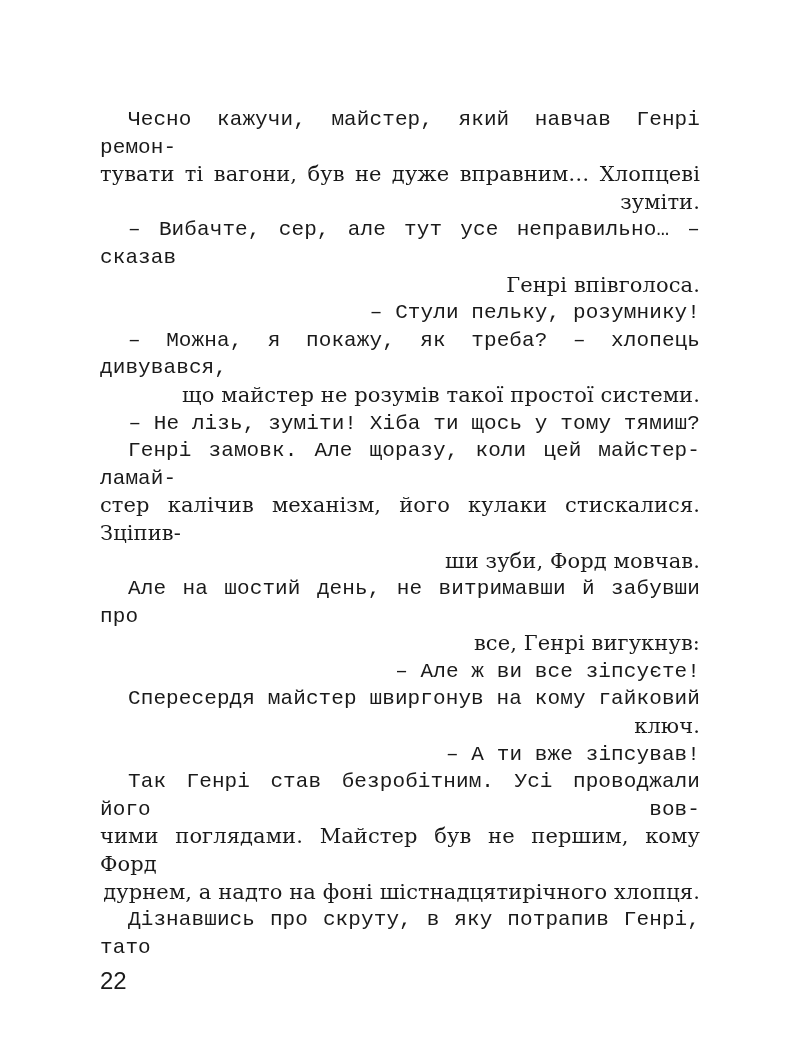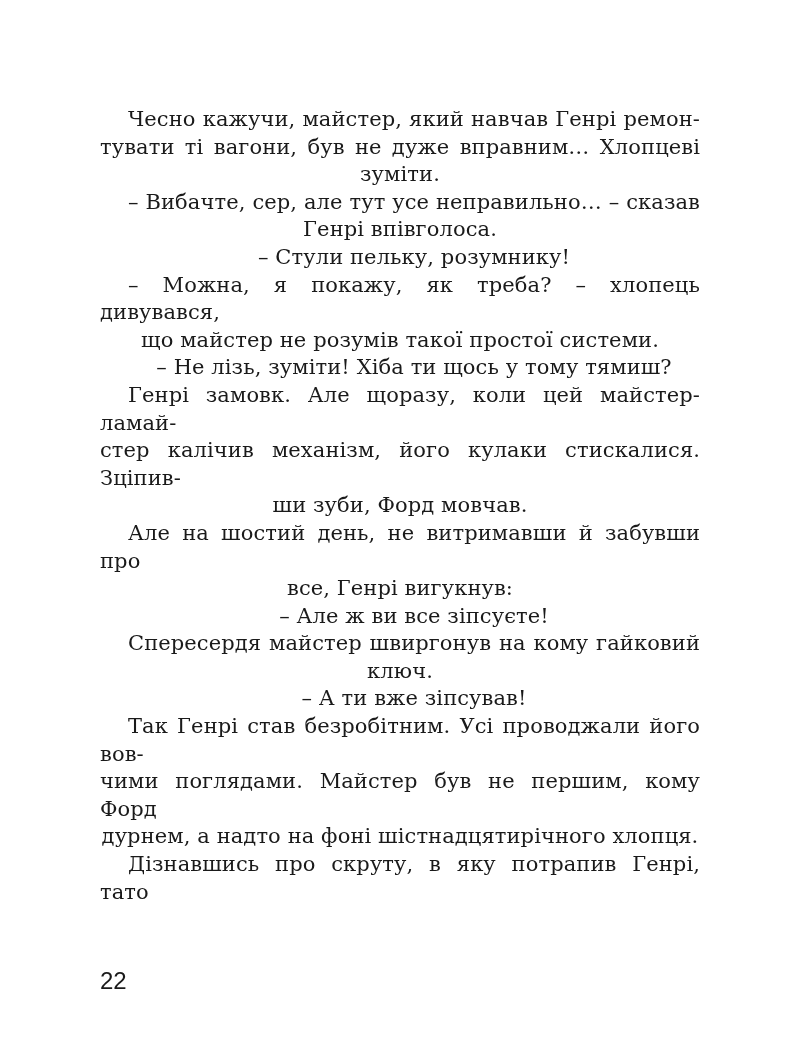--- a/index.html
+++ b/index.html
@@ -19,29 +19,30 @@
   .text-block {
     position: absolute;
     left: 100px;
     top: 106px;
     width: 600px;
     font-size: 21px;
     line-height: 27.6px;
     letter-spacing: 0.1px;
   }
   .line {
-    text-align: center;
+    text-align: right;
     white-space: normal;
   }
   .line.just {
     text-align: justify;
     text-align-last: justify;
   }
   .line.indent {
     text-indent: 28px;
+    font-family: Liberation Mono, monospace;
   }
   .folio {
     position: absolute;
     left: 100px;
     top: 967px;
     font-family: "Liberation Sans", sans-serif;
     font-size: 24px;
     line-height: 28px;
     color: #1a1a1a;
   }

